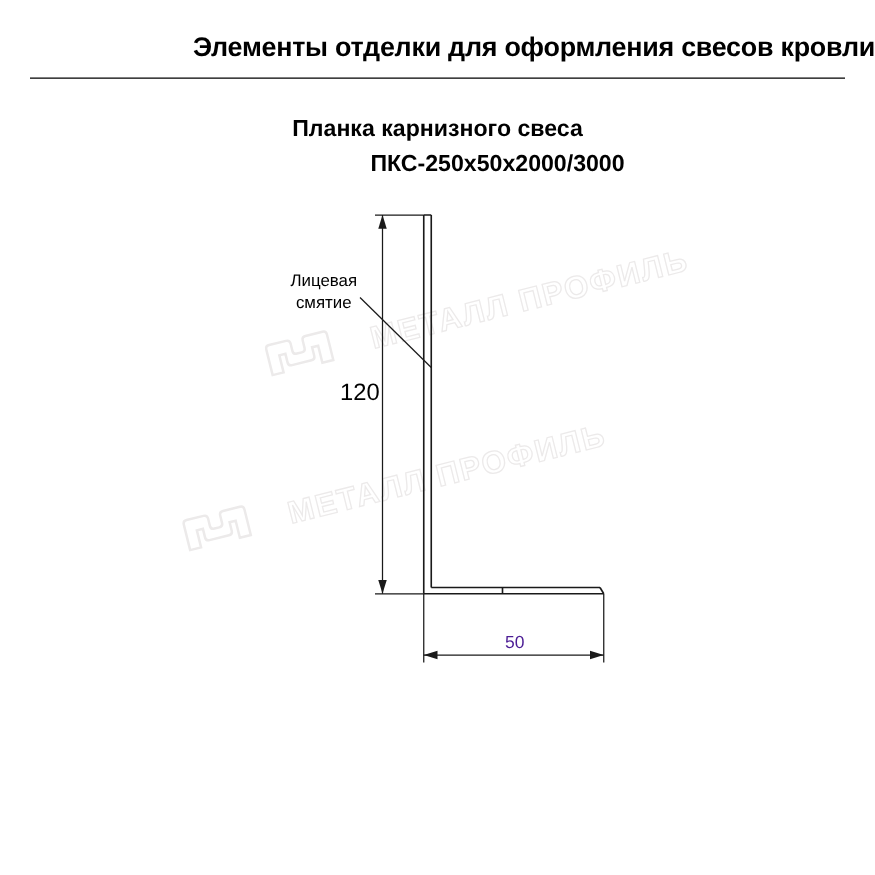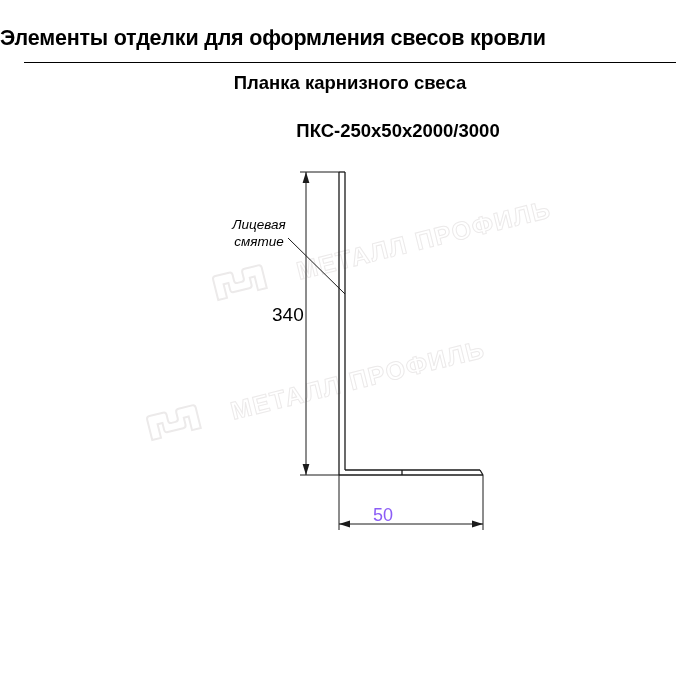--- a/index.html
+++ b/index.html
@@ -20,38 +20,38 @@
     width: 700px;
     height: 700px;
   }
 
   
   .main-title {
     position: absolute;
     top: 26px;
     left: 0;
     width: 700px;
-    text-align: left;
+    text-align: right;
     font-size: 21.5px;
     font-weight: bold;
     letter-spacing: -0.2px;
     color: #000;
   }
   .header-rule {
     position: absolute;
     top: 62px;
     left: 24px;
     width: 652px;
     height: 1px;
     background: #000;
   }
 
   .subtitle-1 {
     position: absolute;
-    top: 72px;
+    top: 92px;
     left: 0;
     width: 700px;
     text-align: center;
     font-size: 18.5px;
     font-weight: bold;
     color: #000;
   }
   .subtitle-2 {
     position: absolute;
     top: 120px;
@@ -101,35 +101,34 @@
   
   .lbl-face {
     position: absolute;
     top: 66px;
     left: 214px;
     width: 90px;
     text-align: center;
     font-size: 13.5px;
     line-height: 17px;
     color: #000;
-    font-style: italic;
   }
   .dim-250 {
     position: absolute;
     top: 154px;
     left: 272px;
     font-size: 19px;
     color: #000;
   }
   .dim-50 {
     position: absolute;
     top: 355px;
-    left: 373px;
-    font-size: 18px;
-    color: #8b5cf6;
+    left: 404px;
+    font-size: 14px;
+    color: #4c1d95;
   }
 
   
   .footer {
     position: absolute;
     left: 24px;
     bottom: 18px;
     font-size: 12.5px;
     line-height: 19px;
     color: #000;
@@ -210,18 +209,18 @@
         <line x1="288" y1="88" x2="345" y2="144"></line>
       </g>
     </svg>
 
     
     <div class="lbl-face">
       <div>Лицевая</div>
       <div>смятие</div>
     </div>
 
-    <div class="dim-250">340</div>
+    <div class="dim-250">120</div>
     <div class="dim-50">50</div>
   </div>
 
 
 </div>
 
 </body></html>

